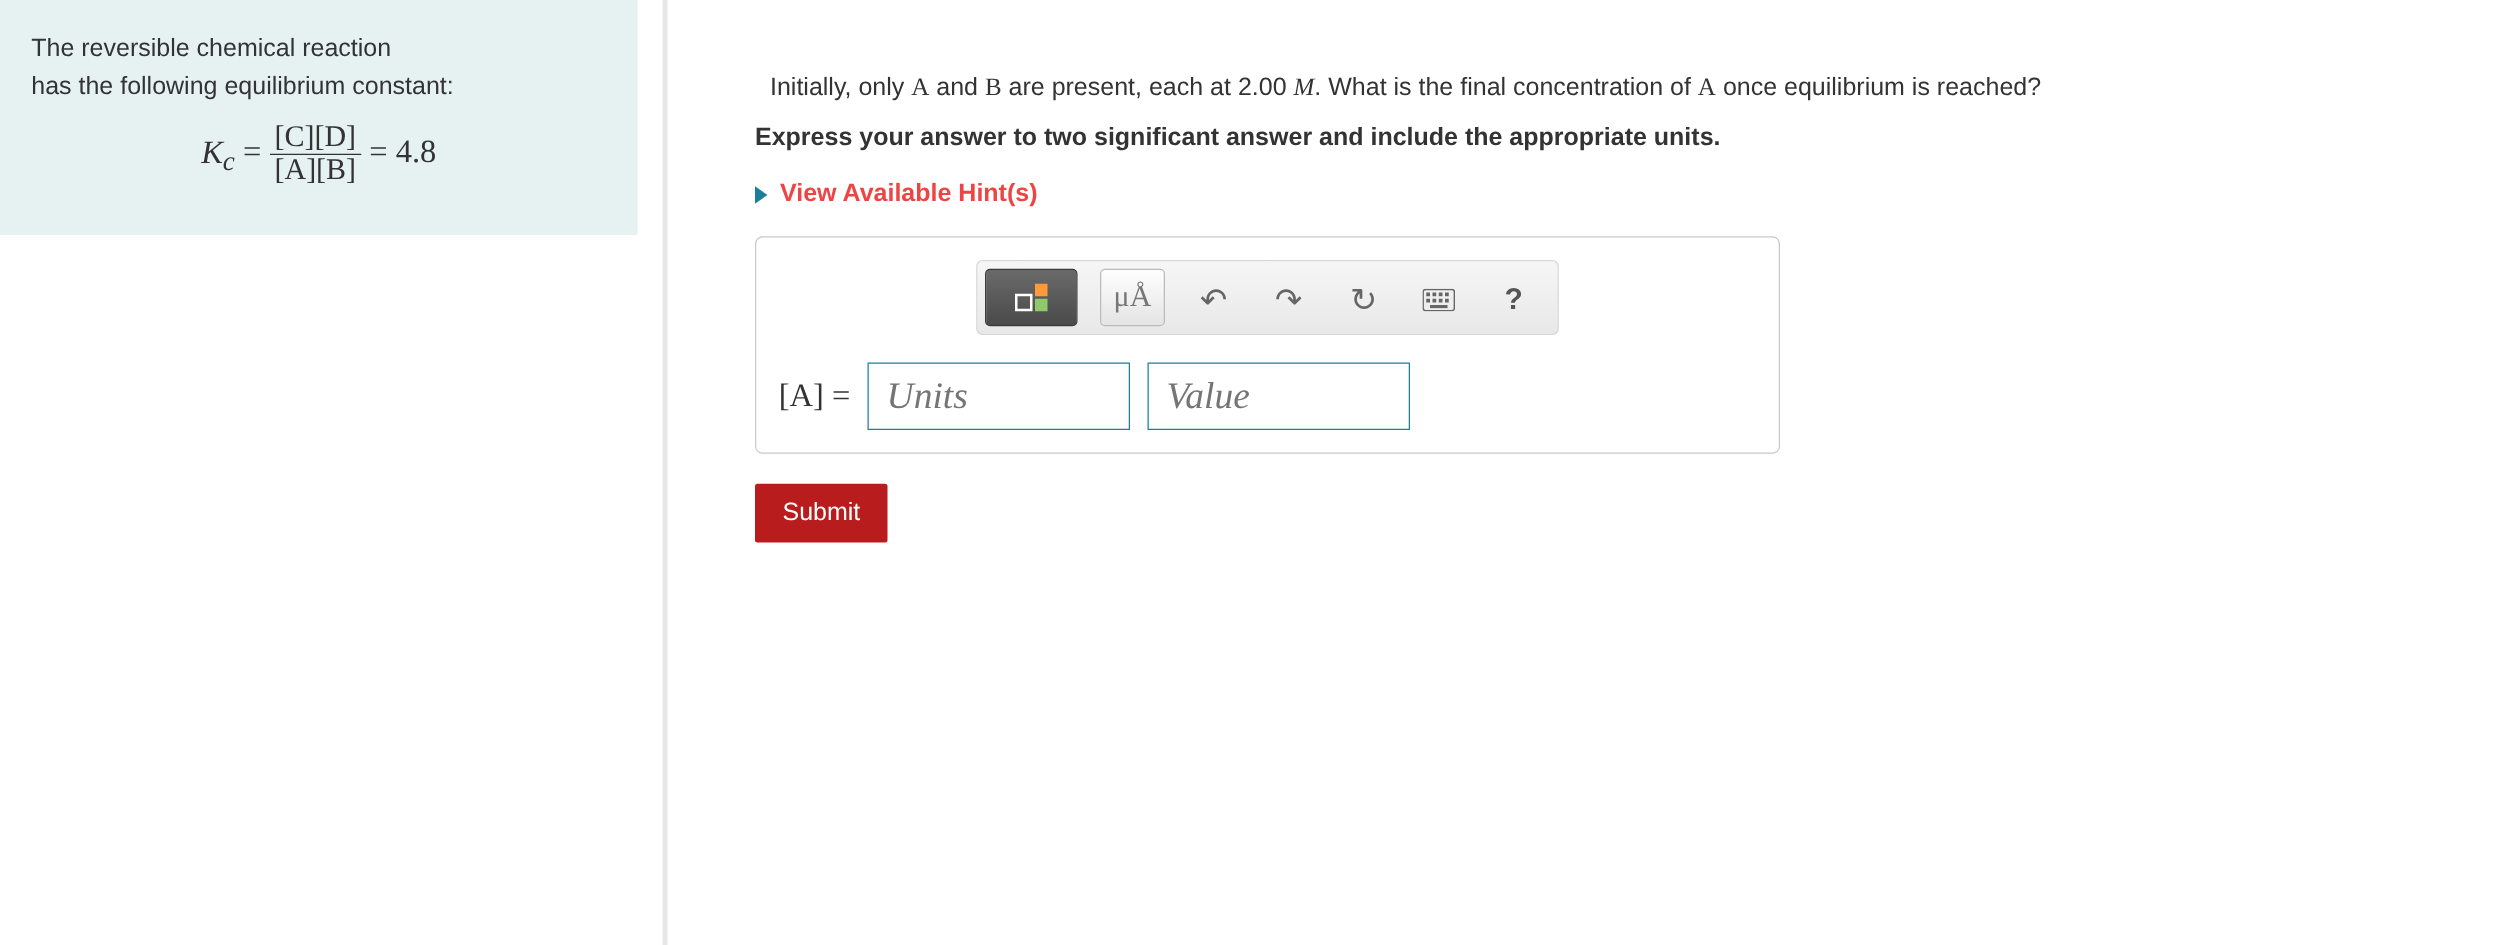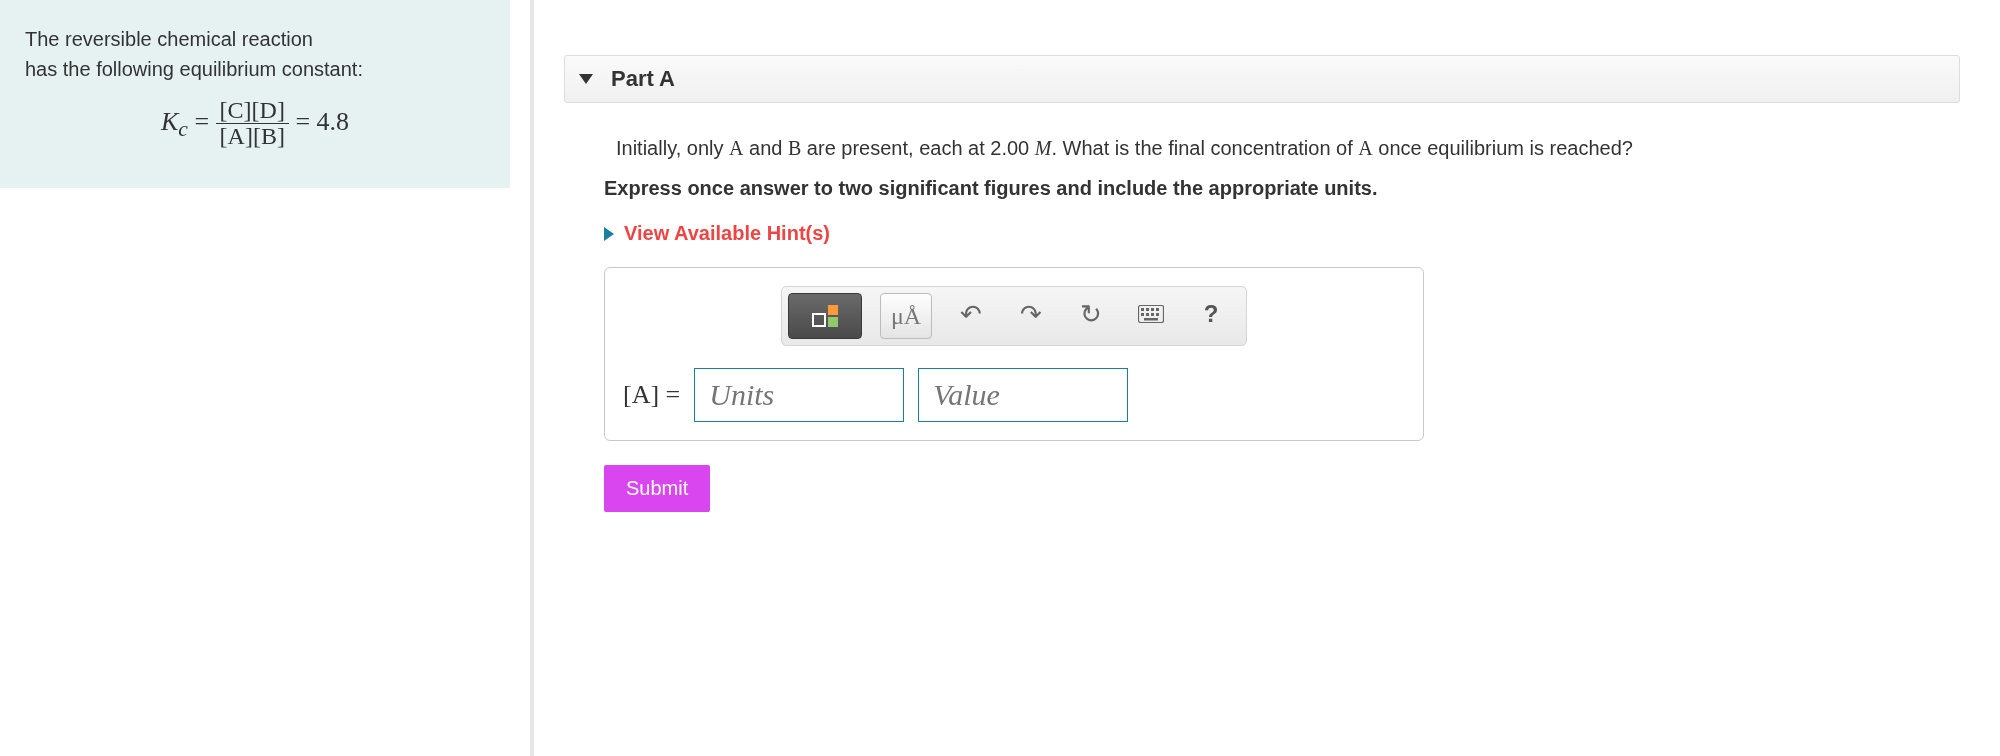--- a/index.html
+++ b/index.html
@@ -89,21 +89,21 @@
   .answer-box {
     margin-left: 40px;
     border: 1px solid #c9c9c9;
     border-radius: 6px;
     padding: 18px;
     width: 820px;
     background: #fff;
   }
   .toolbar {
     display: flex;
-    align-items: flex-start;
+    align-items: flex-end;
     gap: 18px;
     background: linear-gradient(#f6f6f6,#e8e8e8);
     border: 1px solid #d5d5d5;
     border-radius: 5px;
     padding: 6px 14px 6px 6px;
     width: fit-content;
     margin: 0 auto 22px auto;
   }
   .tb-btn {
     width: 42px; height: 42px;
@@ -153,21 +153,21 @@
     font-size: 30px;
     font-style: italic;
     color: #999;
     padding: 0 14px;
   }
   .ans-input.value { width: 210px; }
   .ans-input.units { width: 210px; }
   .submit-btn {
     margin-left: 40px;
     margin-top: 24px;
-    background: #d946ef;
+    background: #b91c1c;
     color: #fff;
     border: none;
     padding: 12px 22px;
     font-size: 20px;
     border-radius: 2px;
     cursor: pointer;
   }
 </style>
 </head>
 <body>
@@ -178,30 +178,26 @@
     <div>has the following equilibrium constant:</div>
     <div class="eqn serif">
       <i><span>K</span><sub>c</sub></i><span> = </span><span class="frac"><span class="num">[C][D]</span><span class="den">[A][B]</span></span><span> = 4.8</span>
     </div>
   </div>
 </div>
 
 <div class="divider"></div>
 
 <div class="right-panel">
-  <div class="part-header">
-    <div class="tri-down"></div>
-    <div class="part-title">Part A</div>
-  </div>
 
   <div class="question">
     <span>Initially, only </span><span class="serif">A</span><span> and </span><span class="serif">B</span><span> are present, each at 2.00 </span><span class="serif" style="font-style:italic">M</span><span>. What is the final concentration of </span><span class="serif">A</span><span> once equilibrium is reached?</span>
   </div>
 
-  <div class="instr">Express once answer to two significant figures and include the appropriate units.</div>
+  <div class="instr">Express your answer to two significant answer and include the appropriate units.</div>
 
   <div class="hints">
     <span class="tri-right"></span>
     <span>View Available Hint(s)</span>
   </div>
 
   <div class="answer-box">
     <div class="toolbar">
       <div class="tb-btn tb-dark">
         <div class="template-icon">

